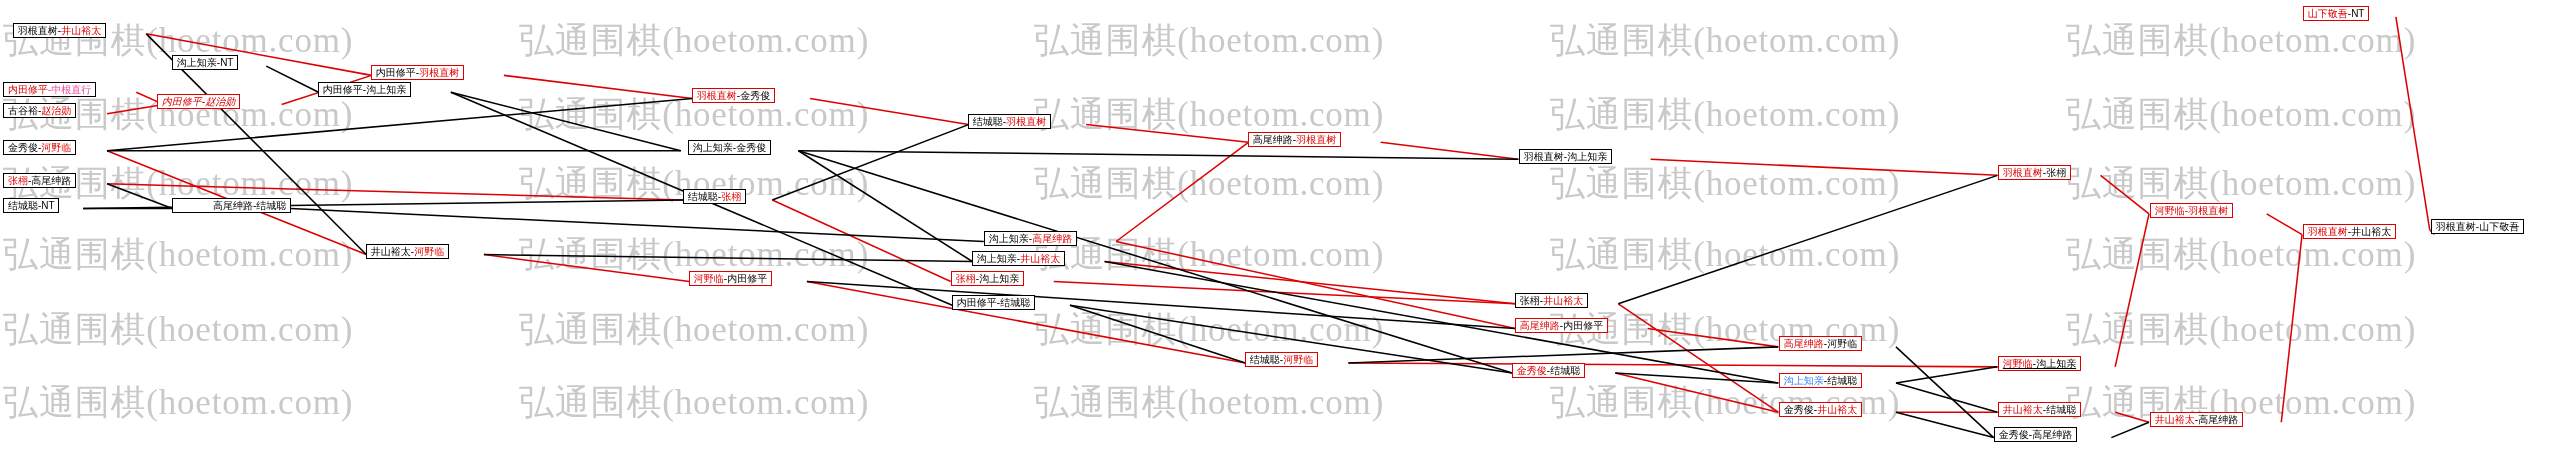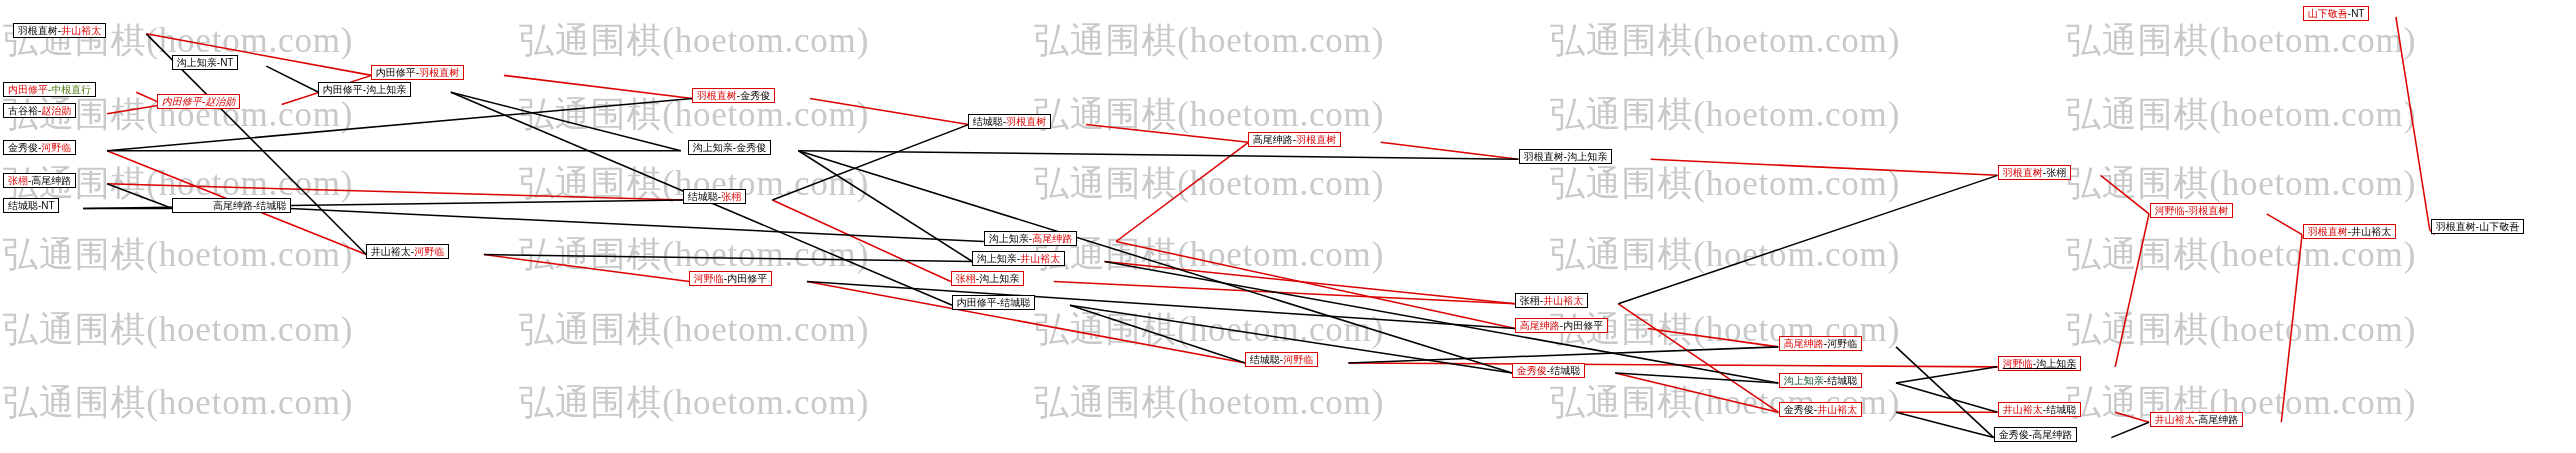--- a/index.html
+++ b/index.html
@@ -123,21 +123,21 @@
       <line x1="2464" y1="451" x2="2591" y2="569" stroke="#000000" stroke-width="2"></line>
       <line x1="2464" y1="536" x2="2591" y2="569" stroke="#000000" stroke-width="2"></line>
       <line x1="2464" y1="498" x2="2596" y2="477" stroke="#000000" stroke-width="2"></line>
       <line x1="2464" y1="498" x2="2596" y2="536" stroke="#000000" stroke-width="2"></line>
       <line x1="2744" y1="569" x2="2793" y2="549" stroke="#000000" stroke-width="2"></line>
       <line x1="1037" y1="196" x2="1965" y2="485" stroke="#000000" stroke-width="2"></line>
     </svg>
   <div class="nodes">
       <div class="node" style="left: 13px; top: 23px; border-color: rgb(0, 0, 0);"><span style="color: rgb(0, 0, 0);">羽根直树-</span><span style="color: rgb(221, 0, 0);">井山裕太</span></div>
       <div class="node" style="left: 172px; top: 55px; border-color: rgb(0, 0, 0);"><span style="color: rgb(0, 0, 0);">沟上知亲-NT</span></div>
-      <div class="node" style="left: 3.1px; top: 82px; border-color: rgb(0, 0, 0);"><span style="color: rgb(221, 0, 0); text-align: center;">内田修平</span><span style="color: #4d7c0f; margin-top: 40px;">-中根直行</span></div>
+      <div class="node" style="left: 3.1px; top: 82px; border-color: rgb(0, 0, 0);"><span style="color: rgb(221, 0, 0); text-align: center;">内田修平</span><span style="color: #ec4899; margin-top: 40px;">-中根直行</span></div>
       <div class="node" style="left: 318px; top: 82px; border-color: rgb(0, 0, 0);"><span style="color: rgb(0, 0, 0);">内田修平-沟上知亲</span></div>
       <div class="node" style="left: 371px; top: 65px; border-color: rgb(221, 0, 0);"><span style="color: rgb(0, 0, 0);">内田修平-</span><span style="color: rgb(221, 0, 0);">羽根直树</span></div>
       <div class="node" style="left: 3.1px; top: 103px; border-color: rgb(0, 0, 0);"><span style="color: rgb(0, 0, 0);">古谷裕-</span><span style="color: rgb(221, 0, 0);">赵治勋</span></div>
       <div class="node" style="left: 157px; top: 94px; border-color: rgb(221, 0, 0); font-style: italic;"><span style="color: rgb(221, 0, 0);">内田修平-</span><span style="color: rgb(221, 0, 0);">赵治勋</span></div>
       <div class="node" style="left: 692px; top: 88px; border-color: rgb(221, 0, 0);"><span style="color: rgb(221, 0, 0);">羽根直树</span><span style="color: rgb(0, 0, 0);">-金秀俊</span></div>
       <div class="node" style="left: 968px; top: 114px; border-color: rgb(0, 0, 0);"><span style="color: rgb(0, 0, 0);">结城聪-</span><span style="color: rgb(221, 0, 0);">羽根直树</span></div>
       <div class="node" style="left: 3.1px; top: 140px; border-color: rgb(0, 0, 0);"><span style="color: rgb(0, 0, 0);">金秀俊-</span><span style="color: rgb(221, 0, 0);">河野临</span></div>
       <div class="node" style="left: 688px; top: 140px; border-color: rgb(0, 0, 0);"><span style="color: rgb(0, 0, 0);">沟上知亲-金秀俊</span></div>
       <div class="node" style="left: 1248px; top: 132px; border-color: rgb(221, 0, 0);"><span style="color: rgb(0, 0, 0);">高尾绅路-</span><span style="color: rgb(221, 0, 0);">羽根直树</span></div>
       <div class="node" style="left: 1519px; top: 149px; border-color: rgb(0, 0, 0);"><span style="color: rgb(0, 0, 0);">羽根直树-沟上知亲</span></div>
@@ -154,21 +154,21 @@
       <div class="node" style="left: 984px; top: 231px; border-color: rgb(0, 0, 0); text-align: right;"><span style="color: rgb(0, 0, 0);">沟上知亲-</span><span style="color: rgb(221, 0, 0);">高尾绅路</span></div>
       <div class="node" style="left: 972px; top: 251px; border-color: rgb(0, 0, 0);"><span style="color: rgb(0, 0, 0);">沟上知亲-</span><span style="color: rgb(221, 0, 0);">井山裕太</span></div>
       <div class="node" style="left: 951px; top: 271px; border-color: rgb(221, 0, 0);"><span style="color: rgb(221, 0, 0);">张栩</span><span style="color: rgb(0, 0, 0);">-沟上知亲</span></div>
       <div class="node" style="left: 689px; top: 271px; border-color: rgb(221, 0, 0);"><span style="color: rgb(221, 0, 0);">河野临</span><span style="color: rgb(0, 0, 0);">-内田修平</span></div>
       <div class="node" style="left: 952px; top: 295px; border-color: rgb(0, 0, 0);"><span style="color: rgb(0, 0, 0);">内田修平-结城聪</span></div>
       <div class="node" style="left: 1245px; top: 352px; border-color: rgb(221, 0, 0);"><span style="color: rgb(0, 0, 0);">结城聪-</span><span style="color: rgb(221, 0, 0);">河野临</span></div>
       <div class="node" style="left: 1515px; top: 293px; border-color: rgb(0, 0, 0);"><span style="color: rgb(0, 0, 0);">张栩-</span><span style="color: rgb(221, 0, 0);">井山裕太</span></div>
       <div class="node" style="left: 1515px; top: 318px; border-color: rgb(221, 0, 0);"><span style="color: rgb(221, 0, 0);">高尾绅路</span><span style="color: rgb(0, 0, 0);">-内田修平</span></div>
       <div class="node" style="left: 1512px; top: 363px; border-color: rgb(221, 0, 0);"><span style="color: rgb(221, 0, 0);">金秀俊</span><span style="color: rgb(0, 0, 0);">-结城聪</span></div>
       <div class="node" style="left: 1779px; top: 336px; border-color: rgb(221, 0, 0);"><span style="color: rgb(221, 0, 0);">高尾绅路</span><span style="color: rgb(0, 0, 0);">-河野临</span></div>
-      <div class="node" style="left: 1779px; top: 373px; border-color: rgb(221, 0, 0);"><span style="color: #14532d;">沟上知亲</span><span style="color: rgb(0, 0, 0);">-结城聪</span></div>
+      <div class="node" style="left: 1779px; top: 373px; border-color: rgb(221, 0, 0);"><span style="color: #3b82f6;">沟上知亲</span><span style="color: rgb(0, 0, 0);">-结城聪</span></div>
       <div class="node" style="left: 1779px; top: 402px; border-color: rgb(221, 0, 0);"><span style="color: rgb(0, 0, 0);">金秀俊-</span><span style="color: rgb(221, 0, 0);">井山裕太</span></div>
       <div class="node" style="left: 1998px; top: 356px; border-color: rgb(221, 0, 0); text-decoration: underline;"><span style="color: rgb(221, 0, 0);">河野临</span><span style="color: rgb(0, 0, 0);">-沟上知亲</span></div>
       <div class="node" style="left: 1998px; top: 402px; border-color: rgb(221, 0, 0);"><span style="color: rgb(221, 0, 0);">井山裕太</span><span style="color: rgb(0, 0, 0);">-结城聪</span></div>
       <div class="node" style="left: 1994px; top: 427px; border-color: rgb(0, 0, 0);"><span style="color: rgb(0, 0, 0);">金秀俊-高尾绅路</span></div>
       <div class="node" style="left: 2150px; top: 412px; border-color: rgb(221, 0, 0);"><span style="color: rgb(221, 0, 0);">井山裕太</span><span style="color: rgb(0, 0, 0);">-高尾绅路</span></div>
     </div>
 </div>
 
 
 </body></html>

